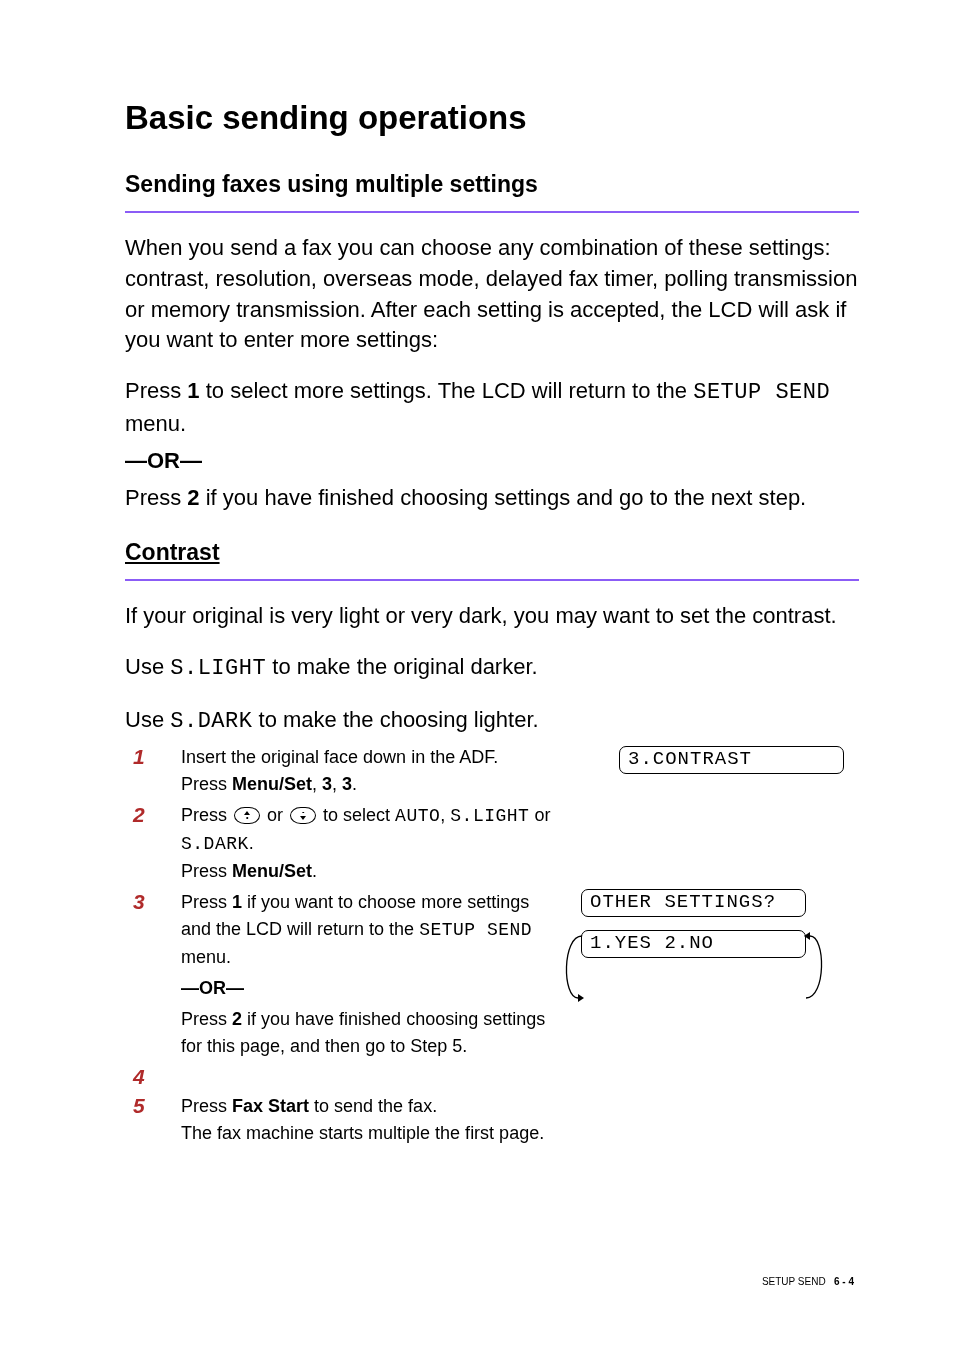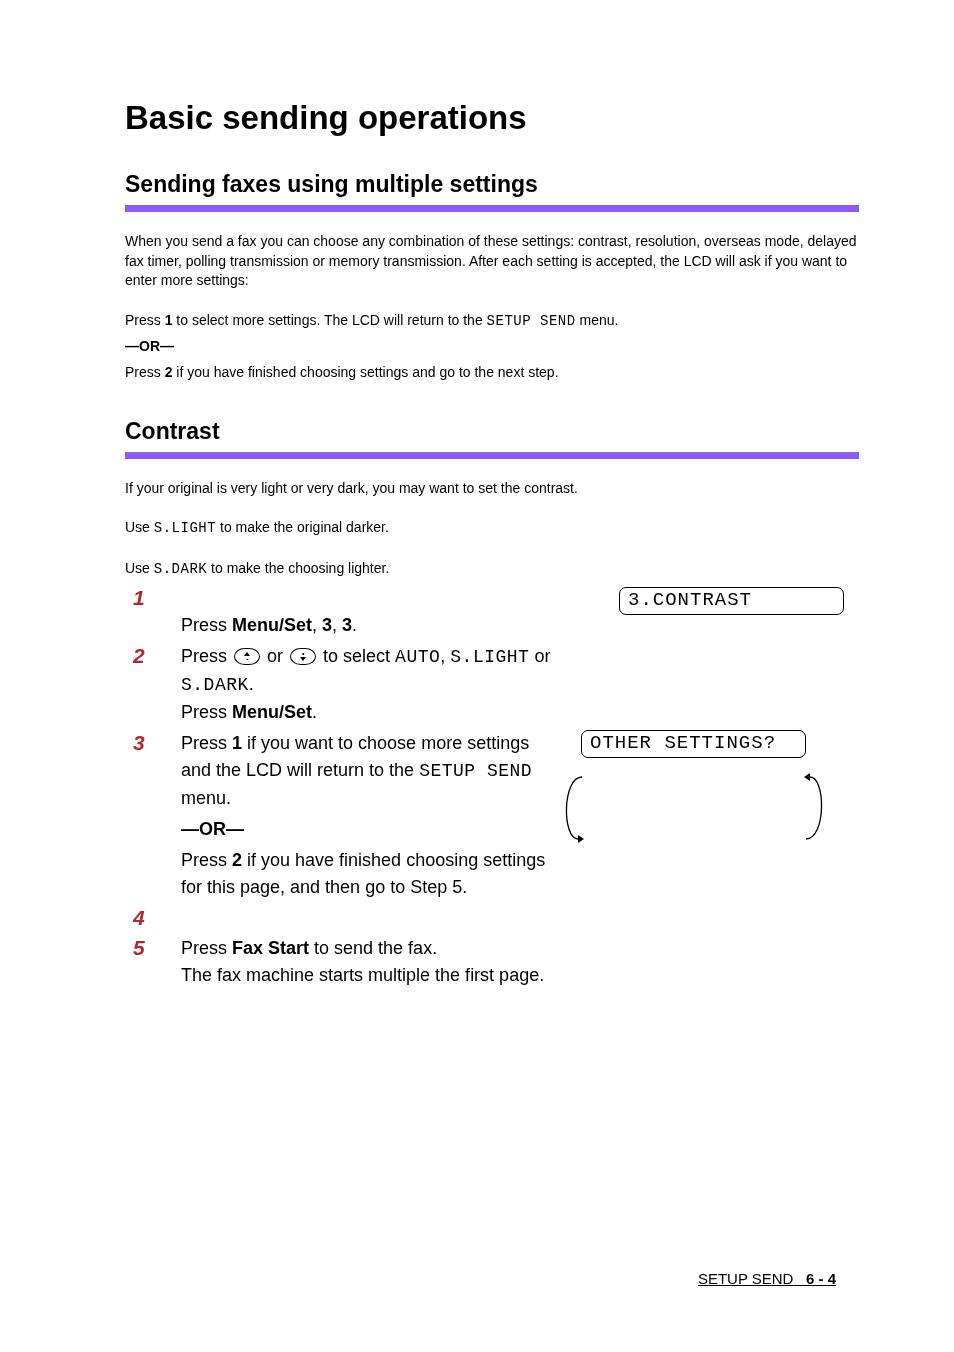--- a/index.html
+++ b/index.html
@@ -14,26 +14,26 @@
     }
     .h1 {
       font-size: 33px;
       font-weight: bold;
       margin-bottom: 34px;
       margin-top: 21px;
     }
     .h2 {
       font-size: 23px;
       font-weight: bold;
-      border-bottom: 7px solid #8b5cf6;
-      padding-bottom: 7px;
+      border-bottom: 2px solid #8b5cf6;
+      padding-bottom: 13px;
       margin-bottom: 20px;
     }
     .body-p {
-      font-size: 14px;
+      font-size: 22px;
       line-height: 1.4;
       margin-bottom: 6px;
     }
     .mono { font-family: "Courier New", Courier, monospace; letter-spacing: 0.5px; }
     .bold { font-weight: bold; }
     .space { height: 14px; }
 
     .step-row {
       display: flex;
       align-items: flex-start;
@@ -134,26 +134,25 @@
       left: 50%;
       transform: translateX(-50%);
       width: 1.5px; height: 1.5px;
       background: #000;
       border-radius: 50%;
     }
 
     .footer {
       position: absolute;
       bottom: 65px;
-      right: 118px;
-      font-size: 15px;
-      text-decoration: underline;
-    }
-
-    .h2#contrast-h2 { margin-top: 35px; }
+      right: 100px;
+      font-size: 10px;
+    }
+
+    .h2#contrast-h2 { margin-top: 26px; text-decoration: underline; }
   </style>
 </head>
 <body>
 
 <h1 class="h1">Basic sending operations</h1>
 
 <h2 class="h2">Sending faxes using multiple settings</h2>
 
 <p class="body-p">When you send a fax you can choose any combination of these settings: contrast, resolution, overseas mode, delayed fax timer, polling transmission or memory transmission. After each setting is accepted, the LCD will ask if you want to enter more settings:</p>
 
@@ -179,21 +178,21 @@
 <div class="space"></div>
 <p class="body-p">
   <span>Use </span><span class="mono">S.DARK</span><span> to make the choosing lighter.</span>
 </p>
 
 <div class="steps-container">
 
   <div class="step-row">
     <div class="step-num">1</div>
     <div class="step-body">
-      <br>
+      <span>Insert the original face down in the ADF.</span><br>
       <span>Press </span><span class="bold">Menu/Set</span><span>, </span><span class="bold">3</span><span>, </span><span class="bold">3</span><span>.</span>
     </div>
     <div class="step-side">
       <div class="lcd lcd-top">3.CONTRAST</div>
     </div>
   </div>
 
   <div class="step-row">
     <div class="step-num">2</div>
     <div class="step-body">
@@ -208,20 +207,21 @@
     <div class="step-body" style="max-width:390px">
       <span>Press </span><span class="bold">1</span><span> if you want to choose more settings and the LCD will return to the </span><span class="mono">SETUP SEND</span><span> menu.</span>
       <div style="height:4px"></div>
       <span class="bold">—OR—</span>
       <div style="height:4px"></div>
       <span>Press </span><span class="bold">2</span><span> if you have finished choosing settings for this page, and then go to Step 5.</span>
     </div>
     <div class="step-side">
       <div class="lcd-loop">
         <div class="lcd">OTHER SETTINGS?</div>
+        <div class="lcd">1.YES 2.NO</div>
         <svg class="loop-svg" style="left:-25px;top:43px;width:28px;height:70px">
           <path d="M26 4 C 6 4, 6 66, 22 66" fill="none" stroke="#000" stroke-width="1.3"></path>
           <polygon points="22,62 22,70 28,66" fill="#000"></polygon>
         </svg>
         <svg class="loop-svg" style="left:223px;top:43px;width:28px;height:70px">
           <path d="M2 66 C 22 66, 22 4, 6 4" fill="none" stroke="#000" stroke-width="1.3"></path>
           <polygon points="6,0 6,8 0,4" fill="#000"></polygon>
         </svg>
       </div>
     </div>

